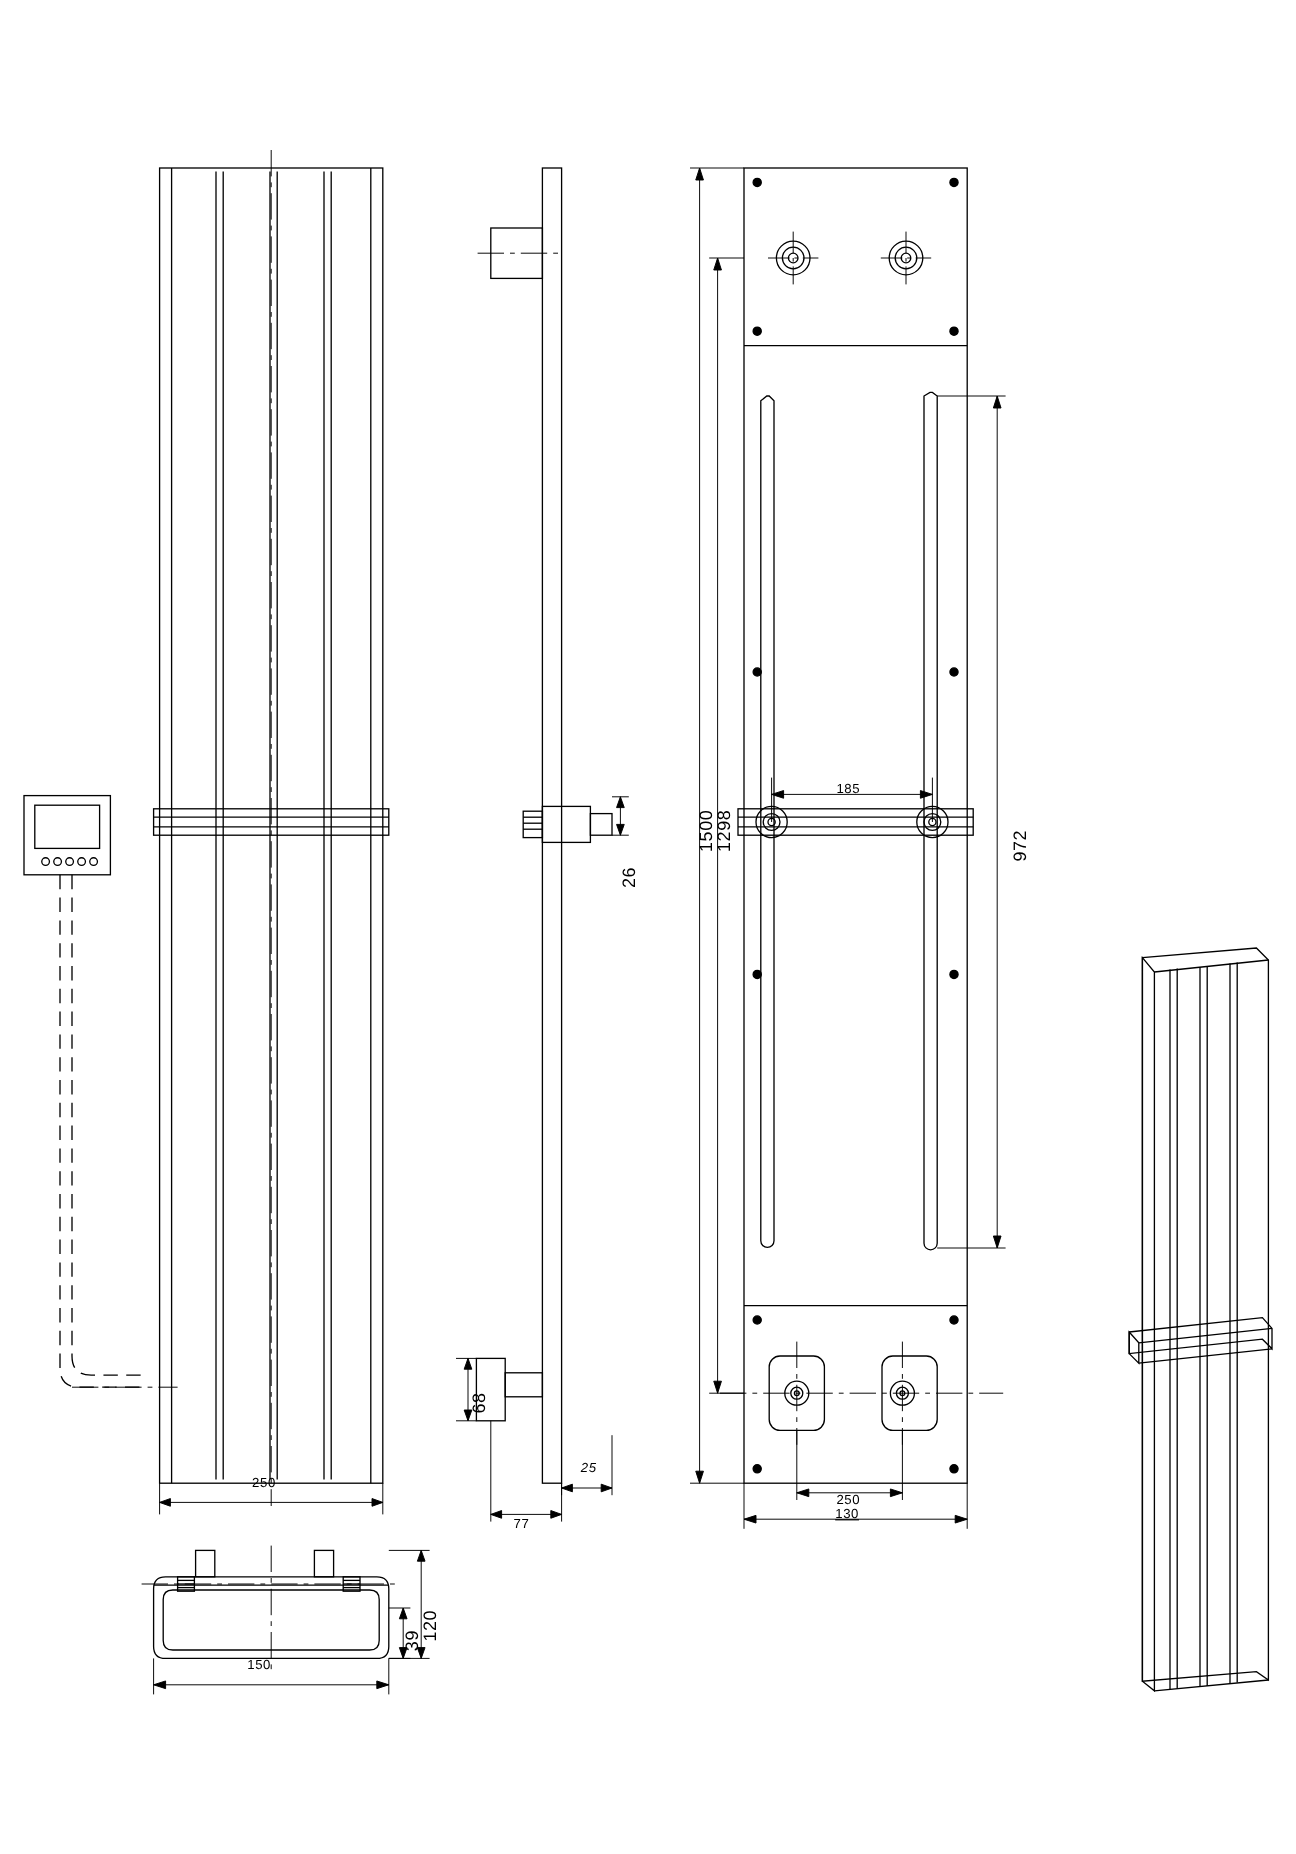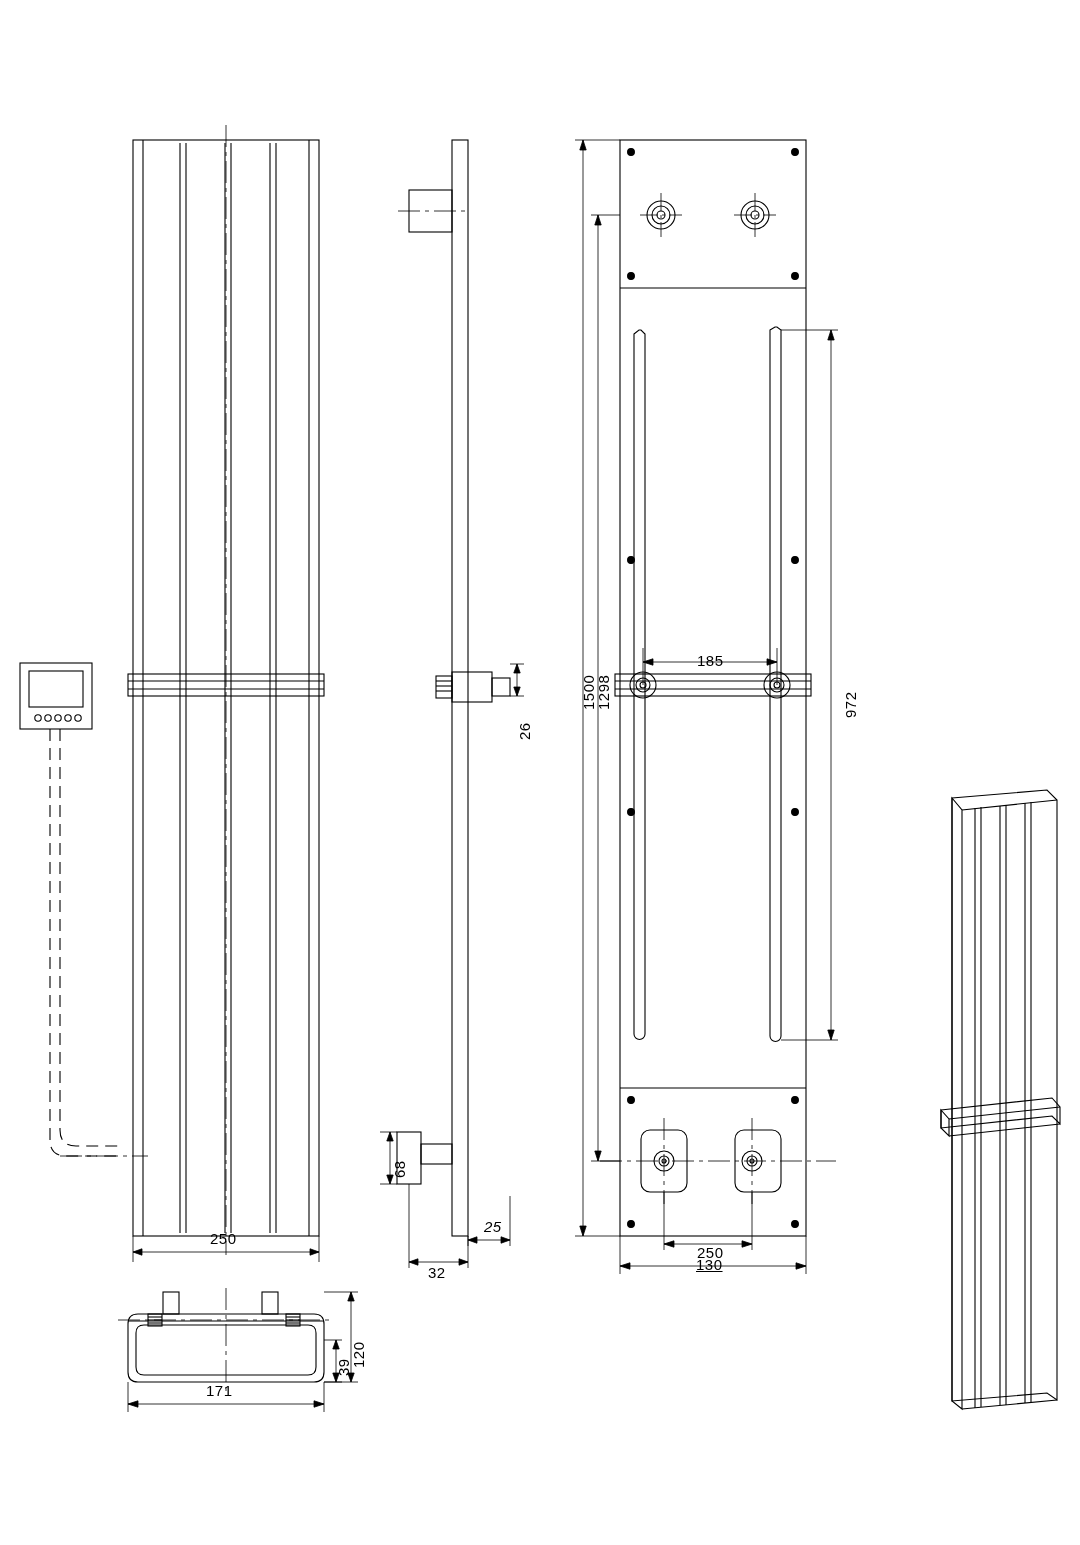--- a/index.html
+++ b/index.html
@@ -1,20 +1,20 @@
 <!DOCTYPE html>
 <html><head>
 <meta charset="utf-8">
 <style>
   html,body{margin:0;padding:0;background:#ffffff;}
   body{width:1080px;height:1545px;position:relative;overflow:hidden;
        font-family:"Liberation Sans", sans-serif;color:#000;}
   .sheet{position:absolute;inset:0;}
   svg{position:absolute;left:0;top:0;width:1080px;height:1545px;}
-  .lbl{position:absolute;font-size:15px;letter-spacing:0.5px;}
+  .lbl{position:absolute;font-size:11px;letter-spacing:0.5px;}
   .vlbl{position:absolute;font-size:15px;letter-spacing:0.5px;
         transform-origin:0 0;transform:rotate(-90deg);white-space:nowrap;}
 </style>
 </head>
 <body>
 
 <div class="sheet">
 
 <svg viewBox="0 0 1080 1545" xmlns="http://www.w3.org/2000/svg">
   <g fill="none" stroke="#000" stroke-width="1.1" shape-rendering="geometricPrecision">
@@ -292,29 +292,29 @@
       <path d="M941 1110 L1052 1098 L1060 1107 L1060 1124 L1052 1116 L941 1128 Z"></path>
       <path d="M941 1110 L949 1119 L949 1136 L941 1128 Z"></path>
       <path d="M949 1119 L1060 1107"></path>
       <path d="M949 1136 L1060 1124"></path>
     </g>
 
   </g>
 </svg>
 
 <div class="lbl" style="left:210px;top:1230px;">250</div>
-<div class="lbl" style="left:428px;top:1264px;">32</div>
+<div class="lbl" style="left:428px;top:1264px;">77</div>
 <div class="lbl" style="left:484px;top:1218px;font-style:italic;">25</div>
 <div class="vlbl" style="left:516px;top:740px;">26</div>
 <div class="vlbl" style="left:391px;top:1178px;">68</div>
 
 <div class="vlbl" style="left:580px;top:710px;">1500</div>
 <div class="vlbl" style="left:595px;top:710px;">1298</div>
 <div class="vlbl" style="left:842px;top:718px;">972</div>
 <div class="lbl" style="left:697px;top:652px;">185</div>
 <div class="lbl" style="left:696px;top:1256px;text-decoration:underline;">130</div>
 <div class="lbl" style="left:697px;top:1244px;">250</div>
 
 <div class="vlbl" style="left:350px;top:1368px;">120</div>
 <div class="vlbl" style="left:335px;top:1376px;">39</div>
-<div class="lbl" style="left:206px;top:1382px;">171</div>
+<div class="lbl" style="left:206px;top:1382px;">150</div>
 
 </div>
 
 </body></html>

